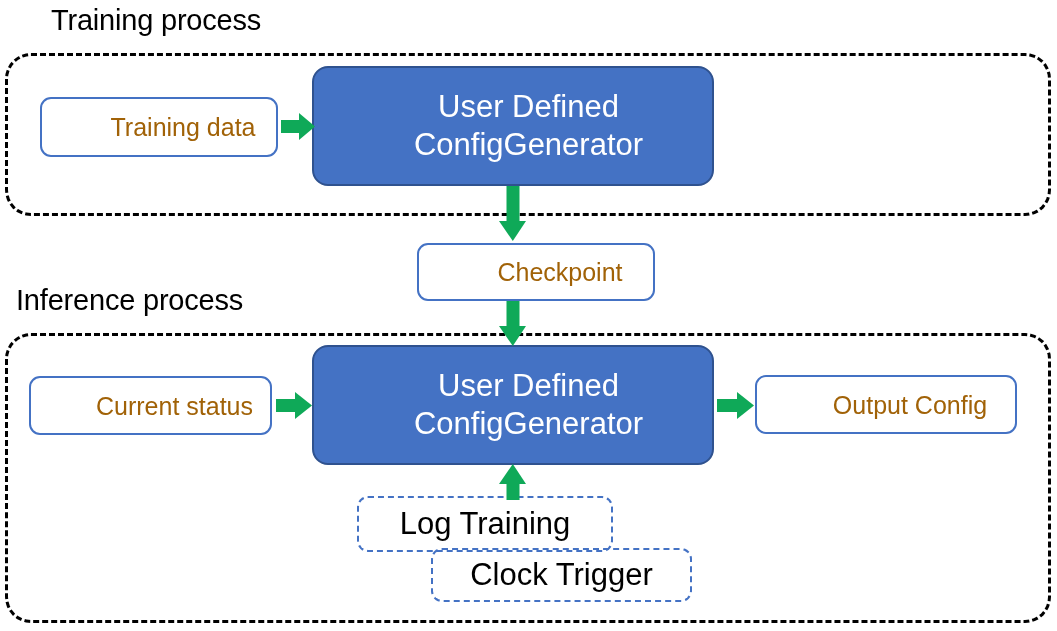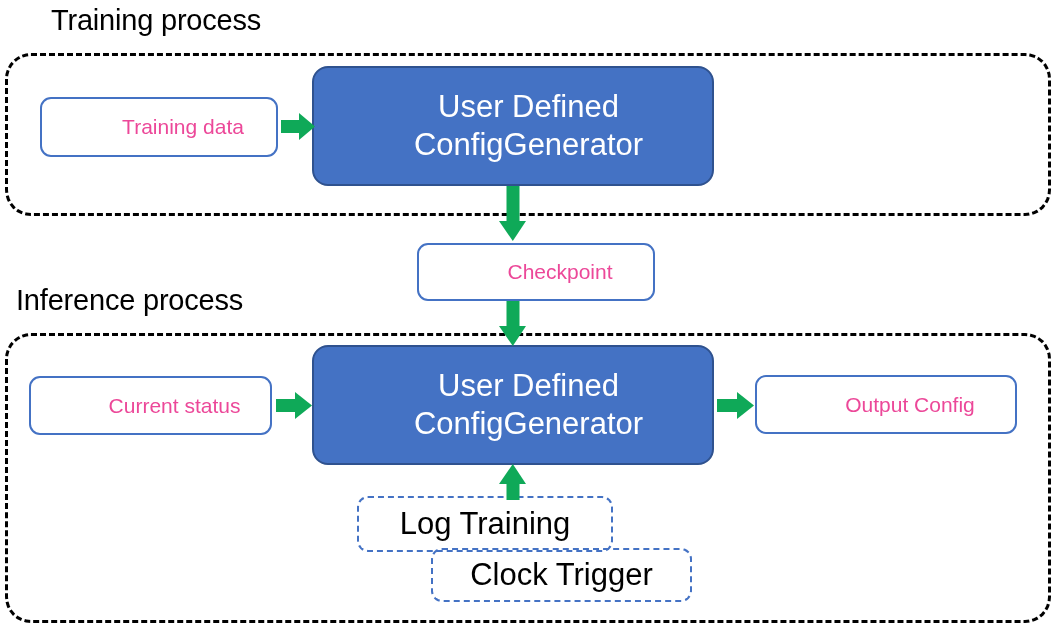--- a/index.html
+++ b/index.html
@@ -46,23 +46,23 @@
   
   .box {
     position: absolute;
     box-sizing: border-box;
     display: flex;
     align-items: center;
     justify-content: center;
     background: #ffffff;
     border: 2px solid #4472C4;
     border-radius: 11px;
-    font-size: 21px;
+    font-size: 25px;
     line-height: 34px;
-    color: #ec4899;
+    color: #a16207;
     white-space: nowrap;
     padding-left: 48px;
   }
   #box-training-data { left: 40px;  top: 97px;  width: 238px; height: 60px; }
   #box-checkpoint    { left: 394px; top: 243px; width: 238px; height: 58px; margin-left: 23px; }
   #box-current-status{ left: 29px;  top: 376px; width: 243px; height: 59px; }
   #box-output-config { left: 755px; top: 375px; width: 262px; height: 59px; }
 
   
   .box-filled {

